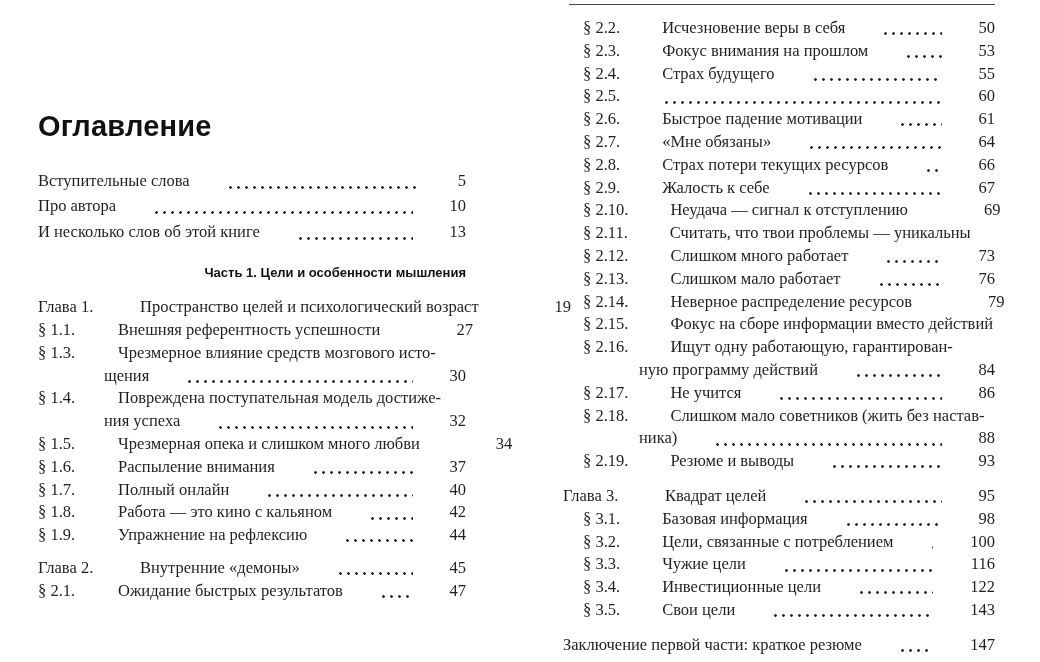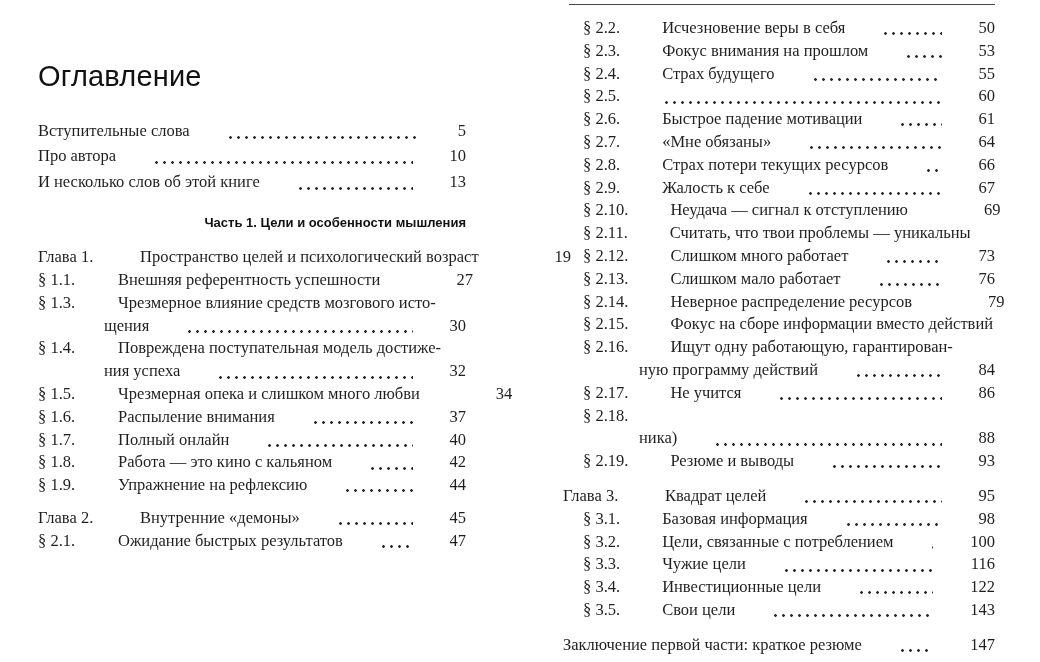--- a/index.html
+++ b/index.html
@@ -10,23 +10,23 @@
     overflow:hidden;
     font-family:"Liberation Serif", serif;
     color:#1f1f1f;
   }
   .page { position:absolute; top:0; }
   .page-left  { left:38px;  width:428px; }
   .page-right { left:563px; width:432px; }
 
   .toc-title {
     margin:0;
-    padding-top:60px;
+    padding-top:110px;
     font-family:"Liberation Sans", sans-serif;
-    font-weight:normal;
+    font-weight:bold;
     font-size:29px;
     line-height:32px;
     color:#111111;
     letter-spacing:0.2px;
   }
   .front { margin-top:26px; }
   .front .row { line-height:25.4px; }
 
   .part-h {
     margin:18px 0 12px 0;
@@ -278,20 +278,21 @@
         <span class="pg">84</span>
       </div>
     <div class="row sec">
         <span class="lbl">§ 2.17.</span>
         <span class="ttl">Не учится</span>
         <span class="dots"></span>
         <span class="pg">86</span>
       </div>
     <div class="row sec">
         <span class="lbl">§ 2.18.</span>
+        <span class="ttl">Слишком мало советников (жить без настав-</span>
       </div>
     <div class="row cont">
         <span class="ttl">ника)</span>
         <span class="dots"></span>
         <span class="pg">88</span>
       </div>
     <div class="row sec">
         <span class="lbl">§ 2.19.</span>
         <span class="ttl">Резюме и выводы</span>
         <span class="dots"></span>

